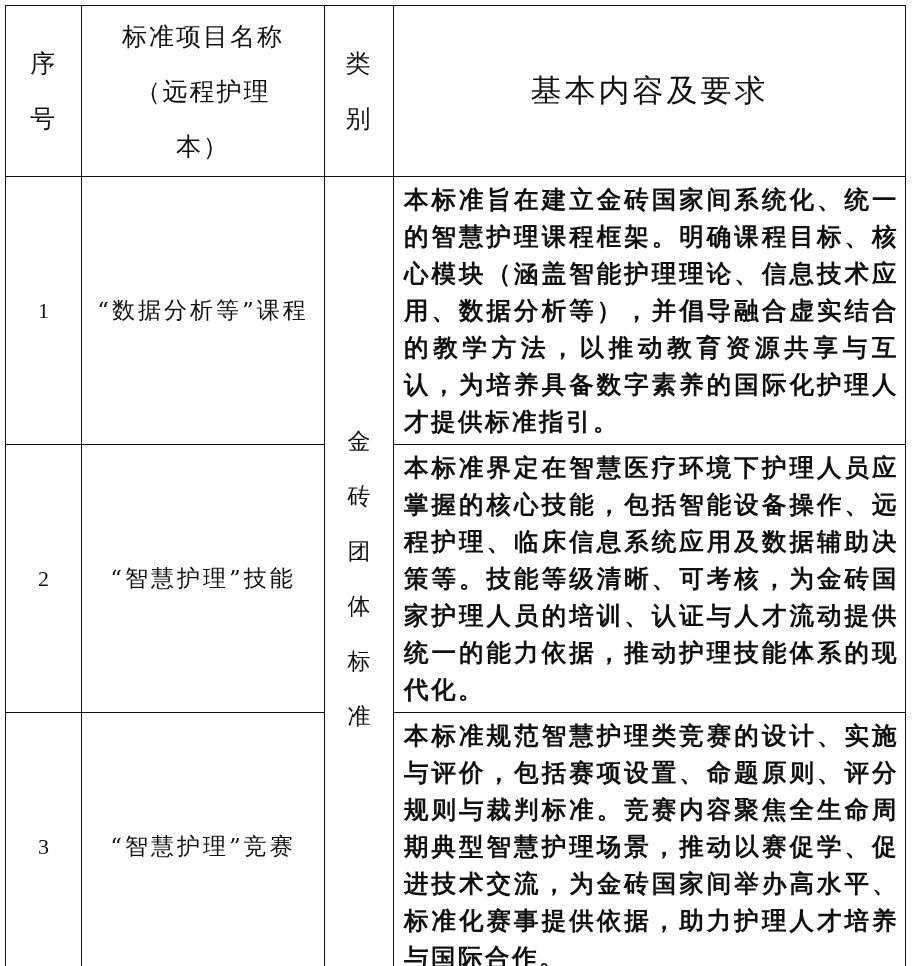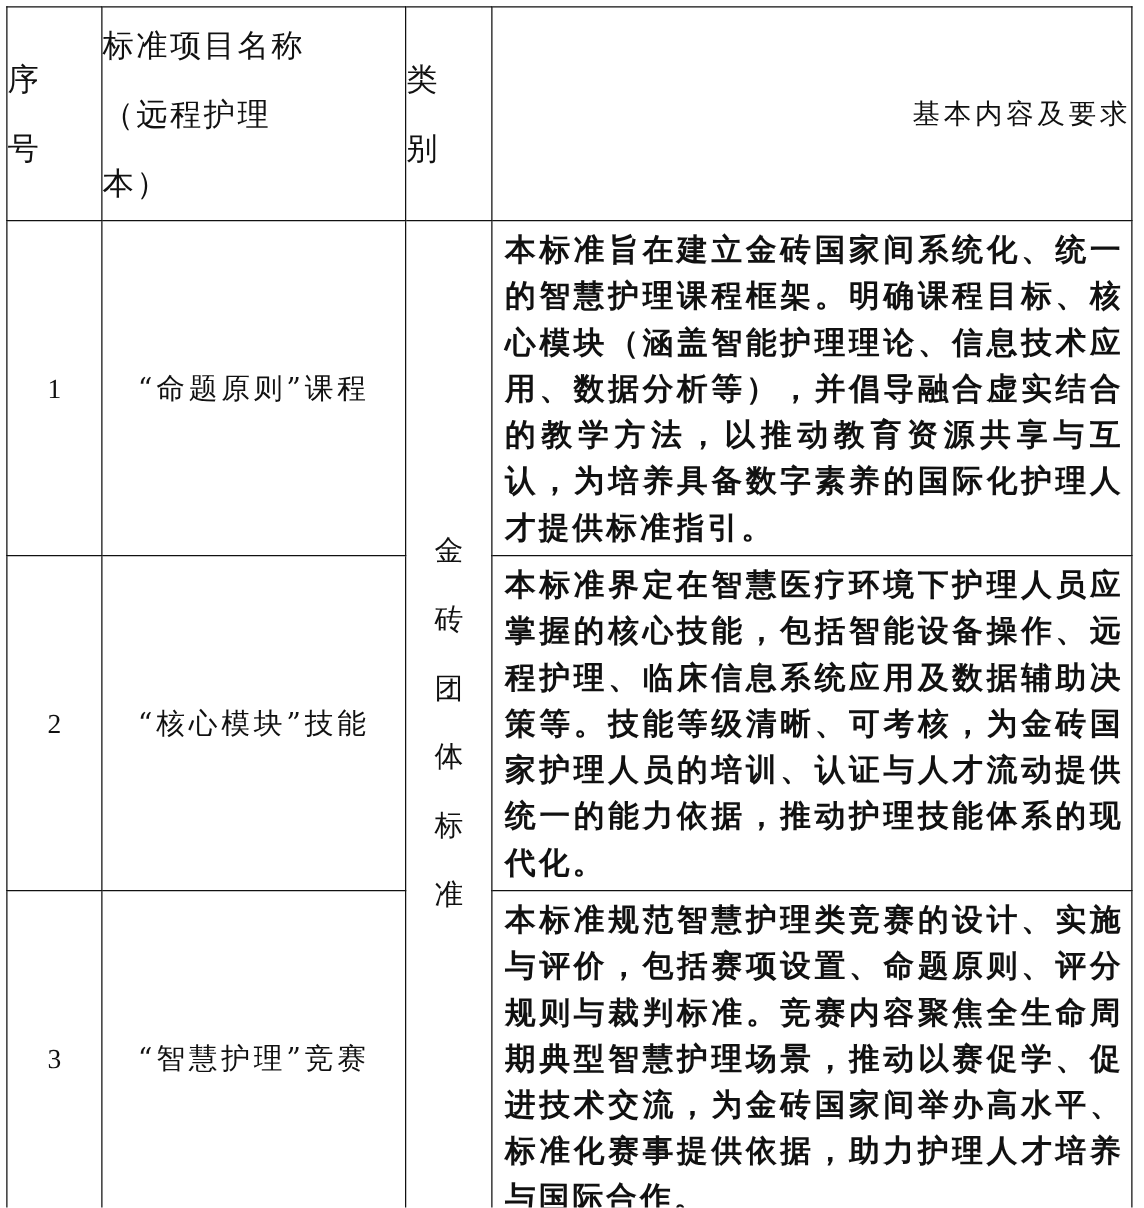--- a/index.html
+++ b/index.html
@@ -3,28 +3,28 @@
 <meta charset="utf-8">
 <style>
   html, body { margin:0; padding:0; background:#ffffff; }
   body { width:915px; height:966px; position:relative; overflow:hidden;
          font-family: "DejaVu Serif", "Liberation Serif", serif; color:#111; }
   table { position:absolute; left:5px; top:5px; border-collapse:collapse; table-layout:fixed; }
   td, th { border:1.5px solid #111; padding:0; vertical-align:middle; font-weight:normal; }
   .c1 { width:76px; } .c2 { width:243px; } .c3 { width:69px; } .c4 { width:512px; }
   .hdr { height:171px; }
   .r1 { height:258px; } .r2 { height:258px; } .r3 { height:264px; }
-  .hcell { text-align:left; font-size:25px; line-height:55px; letter-spacing:2px; }
+  .hcell { text-align:center; font-size:25px; line-height:55px; letter-spacing:2px; }
   .seq { text-align:center; font-size:22px; font-family: "Liberation Serif", serif; }
   .name { text-align:center; font-size:23px; letter-spacing:3px; }
   .cat { text-align:center; font-size:23px; line-height:55px; }
   .cat span, .vert span { display:block; }
   .desc { font-size:24.5px; line-height:37px; padding:4px 6px 4px 10px; letter-spacing:2.5px;
           text-align:justify; vertical-align:top;font-weight:bold; }
-  .hdr-desc { font-size:22px; letter-spacing:3px; text-align:right; }
+  .hdr-desc { font-size:31px; letter-spacing:3px; text-align:center; }
 </style>
 </head>
 <body>
 
 <table>
   <colgroup>
     <col class="c1">
       <col class="c2">
       <col class="c3">
       <col class="c4">
@@ -42,35 +42,35 @@
     </th>
     <th class="hcell">
       <span style="display:block">类</span>
       <span style="display:block">别</span>
     </th>
     <th class="hdr-desc">基本内容及要求</th>
   </tr>
 
   <tr class="r1">
     <td class="seq">1</td>
-    <td class="name">“命题原则”课程</td>
+    <td class="name">“数据分析等”课程</td>
     <td class="cat" rowspan="3">
       <span>金</span>
       <span>砖</span>
       <span>团</span>
       <span>体</span>
       <span>标</span>
       <span>准</span>
     </td>
     <td class="desc">本标准旨在建立金砖国家间系统化、统一的智慧护理课程框架。明确课程目标、核心模块（涵盖智能护理理论、信息技术应用、数据分析等），并倡导融合虚实结合的教学方法，以推动教育资源共享与互认，为培养具备数字素养的国际化护理人才提供标准指引。</td>
   </tr>
 
   <tr class="r2">
     <td class="seq">2</td>
-    <td class="name">“核心模块”技能</td>
+    <td class="name">“智慧护理”技能</td>
     <td class="desc">本标准界定在智慧医疗环境下护理人员应掌握的核心技能，包括智能设备操作、远程护理、临床信息系统应用及数据辅助决策等。技能等级清晰、可考核，为金砖国家护理人员的培训、认证与人才流动提供统一的能力依据，推动护理技能体系的现代化。</td>
   </tr>
 
   <tr class="r3">
     <td class="seq">3</td>
     <td class="name">“智慧护理”竞赛</td>
     <td class="desc">本标准规范智慧护理类竞赛的设计、实施与评价，包括赛项设置、命题原则、评分规则与裁判标准。竞赛内容聚焦全生命周期典型智慧护理场景，推动以赛促学、促进技术交流，为金砖国家间举办高水平、标准化赛事提供依据，助力护理人才培养与国际合作。</td>
   </tr>
 </tbody>
   </table>

